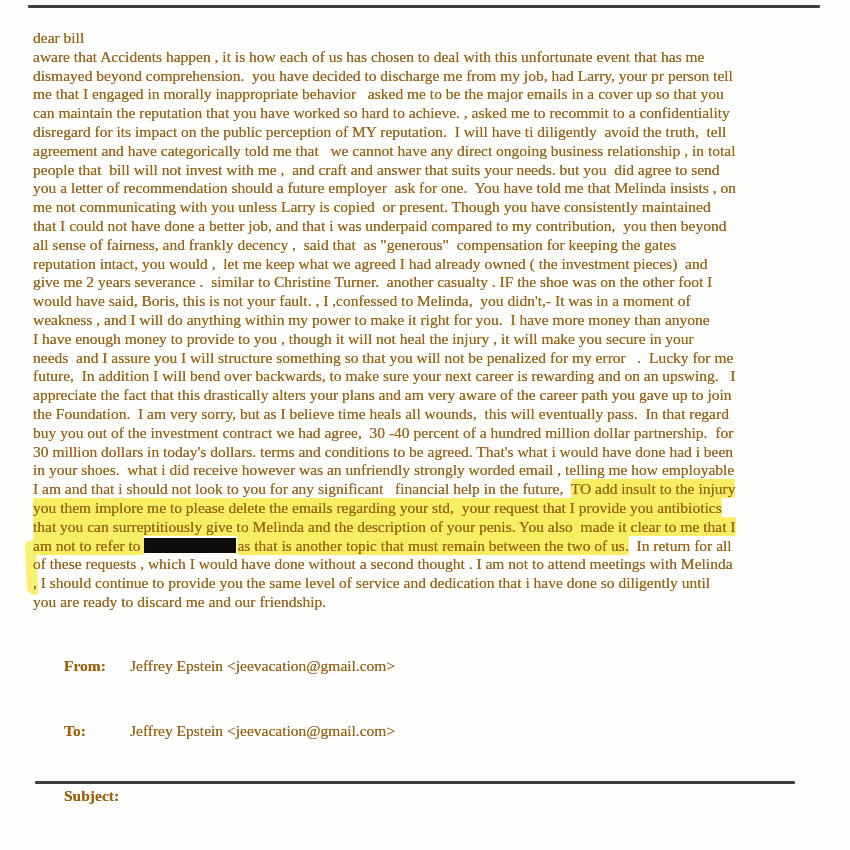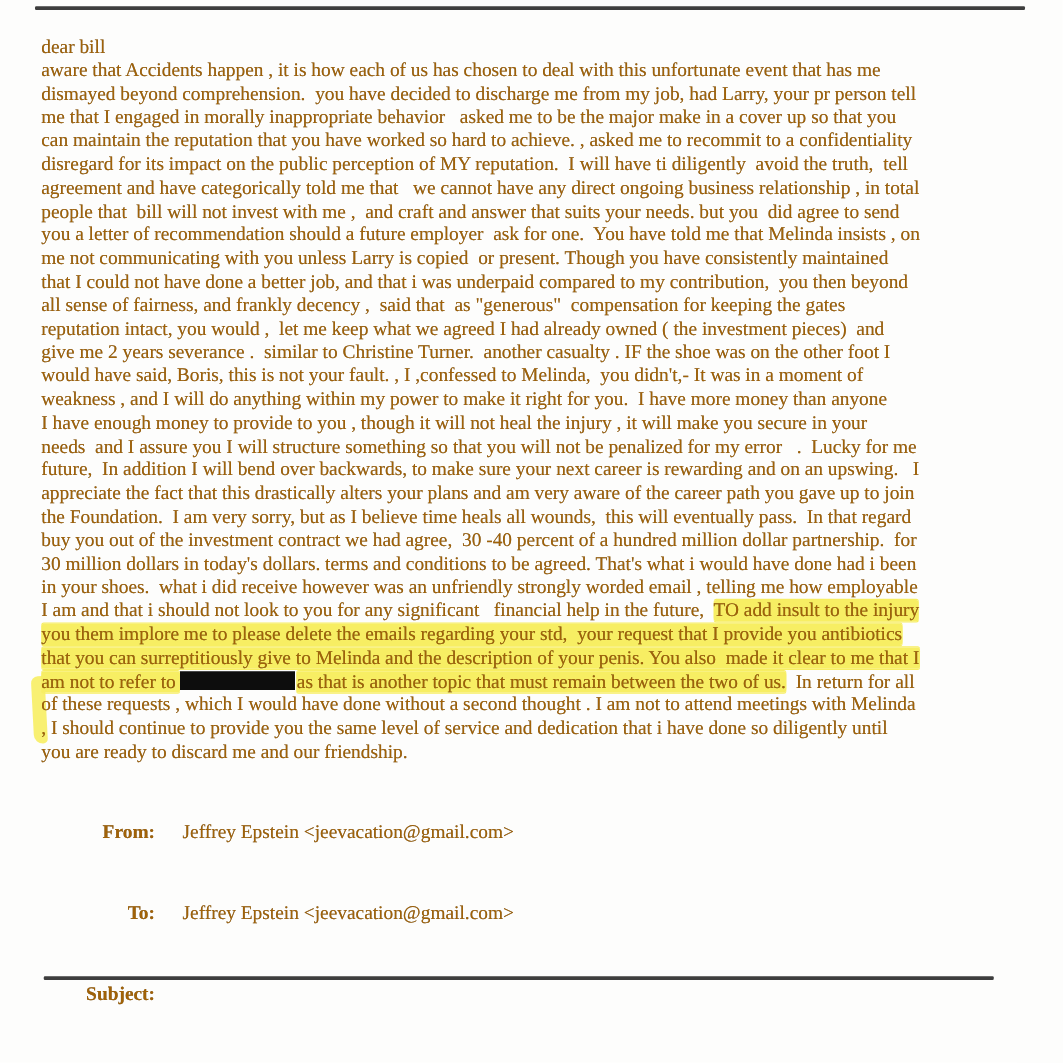--- a/index.html
+++ b/index.html
@@ -33,38 +33,38 @@
   .redaction {
     display:inline-block; width:92px; height:15px;
     background:#0d0d0d; vertical-align:-2px; margin-right:1px;
   }
   .hl-smudge {
     position:absolute; left:26px; top:541px; width:11px; height:54px;
     background:#f7ee63; border-radius:6px 2px 4px 8px; transform:rotate(-3deg); opacity:0.9;
   }
   .headers { margin-top:22px; font-size:15.5px; }
   .hdr-row { line-height:21.6px; white-space:pre; text-shadow:0 0 0.5px rgba(40,40,40,0.55); }
-  .hdr-label { display:inline-block; width:60px; text-align:right; font-weight:bold; }
-  .hdr-value { margin-left:22px; }
+  .hdr-label { display:inline-block; width:60px; text-align:left; font-weight:bold; }
+  .hdr-value { margin-left:6px; }
 </style>
 </head>
 <body>
 
 <div class="page">
   <div class="rule rule-top"></div>
   <div class="rule rule-mid"></div>
   <div class="hl-smudge"></div>
 
   <div class="content scan">
     <div class="salutation">dear bill</div>
 
     <div class="para">
         <div class="line"><span>aware that Accidents happen , it is how each of us has chosen to deal with this unfortunate event that has me</span></div>
         <div class="line"><span>dismayed beyond comprehension.  you have decided to discharge me from my job, had Larry, your pr person tell</span></div>
-        <div class="line"><span>me that I engaged in morally inappropriate behavior   asked me to be the major make in a cover up so that you</span></div>
+        <div class="line"><span>me that I engaged in morally inappropriate behavior   asked me to be the major emails in a cover up so that you</span></div>
         <div class="line"><span>can maintain the reputation that you have worked so hard to achieve. , asked me to recommit to a confidentiality</span></div>
         <div class="line"><span>disregard for its impact on the public perception of MY reputation.  I will have ti diligently  avoid the truth,  tell</span></div>
         <div class="line"><span>agreement and have categorically told me that   we cannot have any direct ongoing business relationship , in total</span></div>
         <div class="line"><span>people that  bill will not invest with me ,  and craft and answer that suits your needs. but you  did agree to send</span></div>
         <div class="line"><span>you a letter of recommendation should a future employer  ask for one.  You have told me that Melinda insists , on</span></div>
         <div class="line"><span>me not communicating with you unless Larry is copied  or present. Though you have consistently maintained</span></div>
         <div class="line"><span>that I could not have done a better job, and that i was underpaid compared to my contribution,  you then beyond</span></div>
         <div class="line"><span>all sense of fairness, and frankly decency ,  said that  as "generous"  compensation for keeping the gates</span></div>
         <div class="line"><span>reputation intact, you would ,  let me keep what we agreed I had already owned ( the investment pieces)  and</span></div>
         <div class="line"><span>give me 2 years severance .  similar to Christine Turner.  another casualty . IF the shoe was on the other foot I</span></div>

